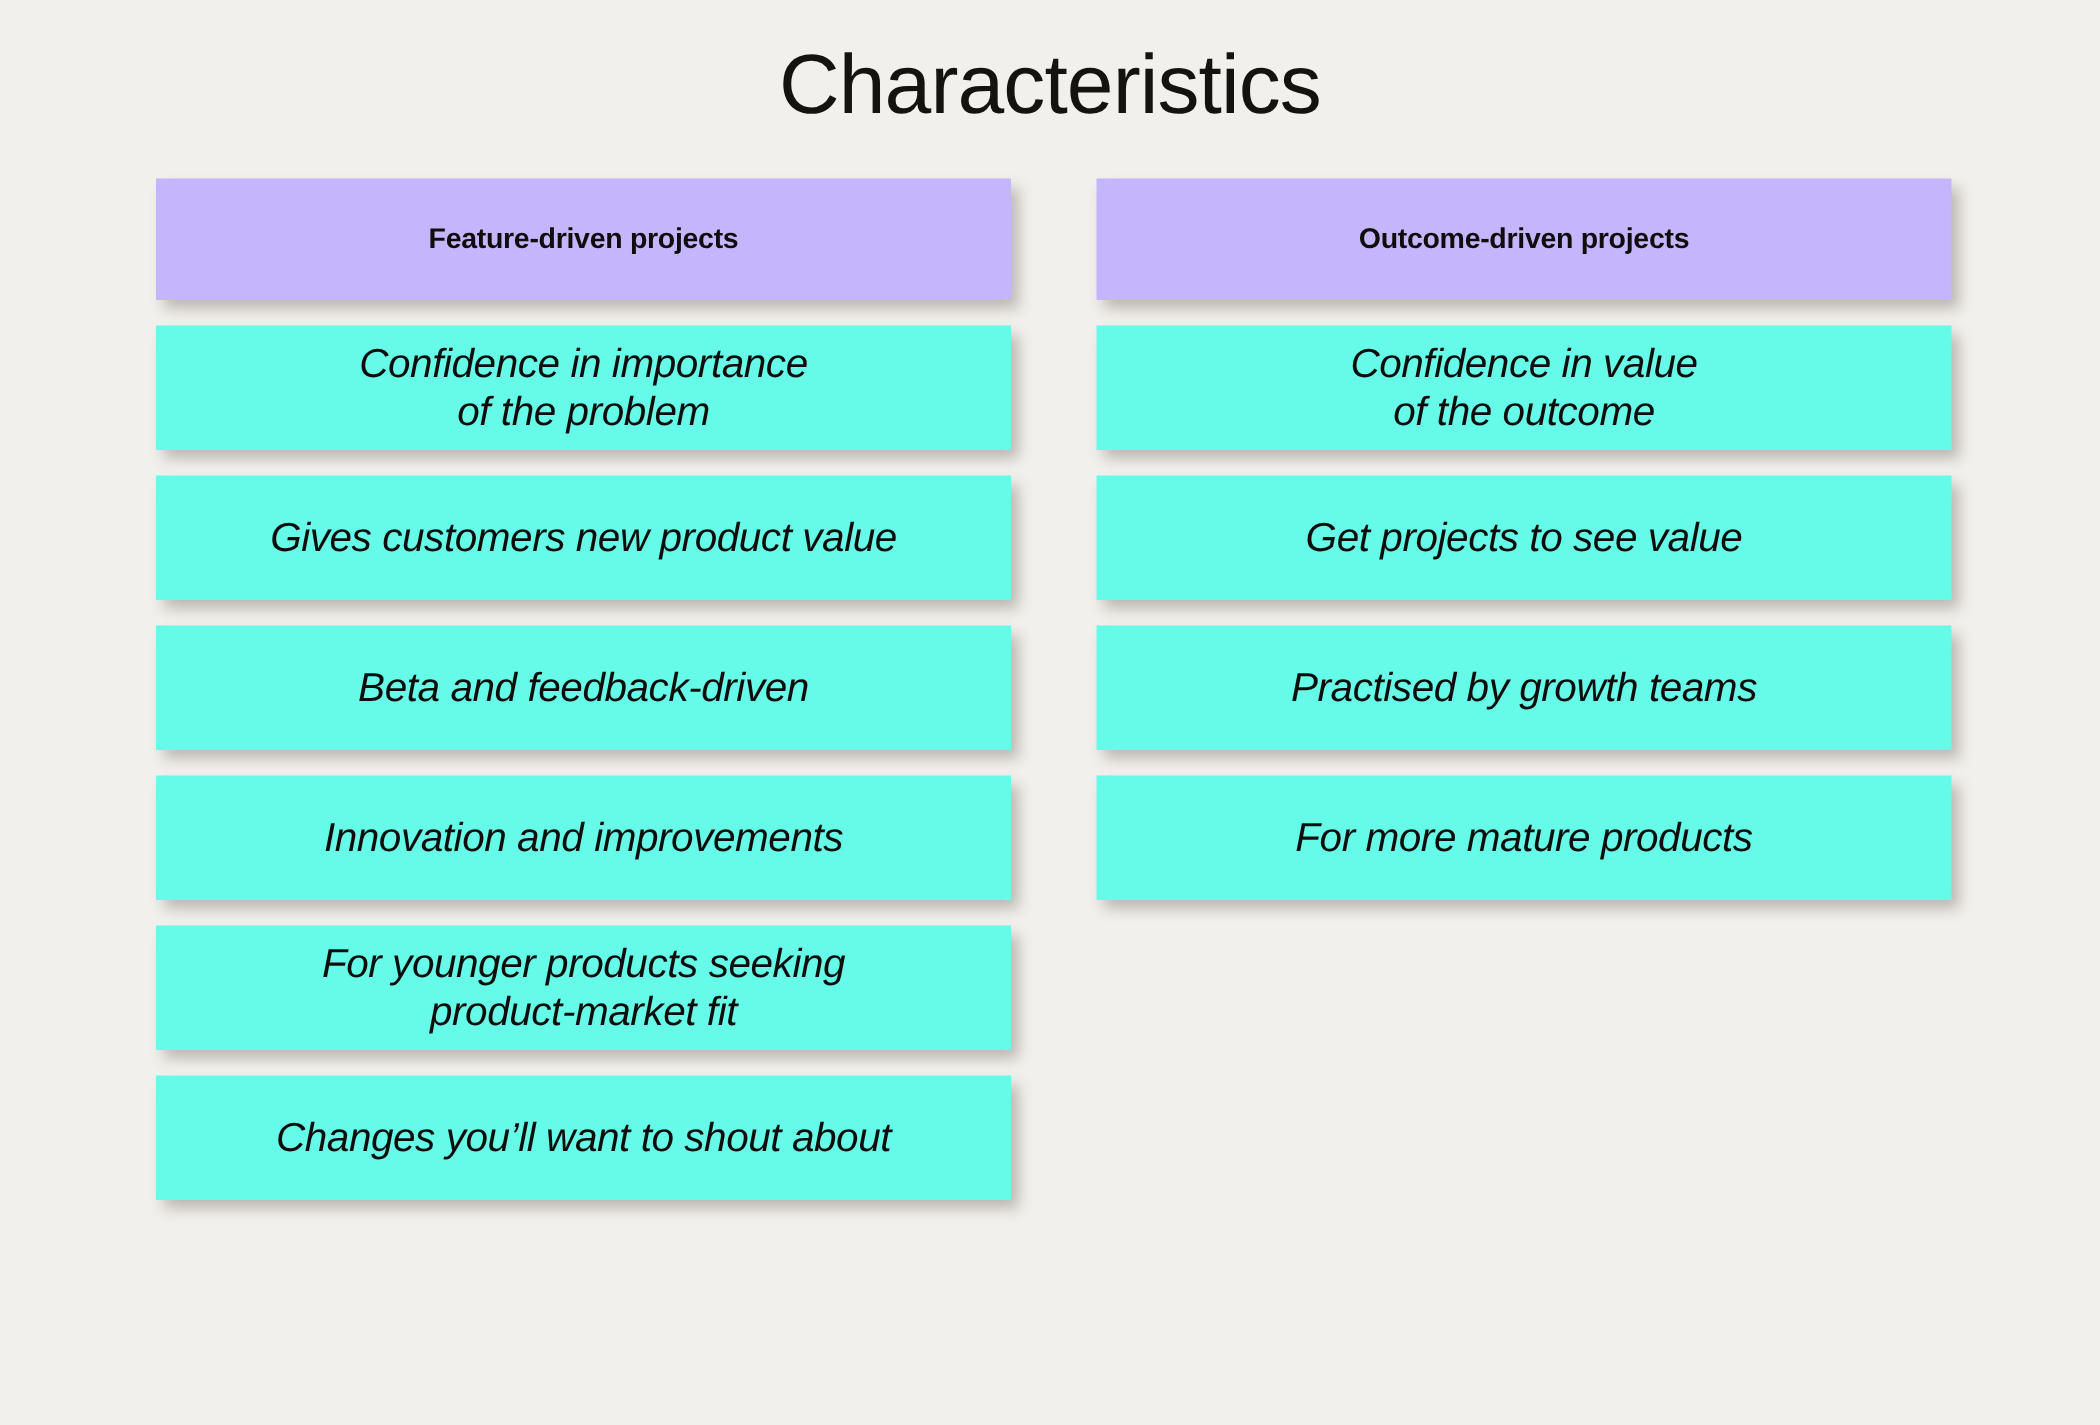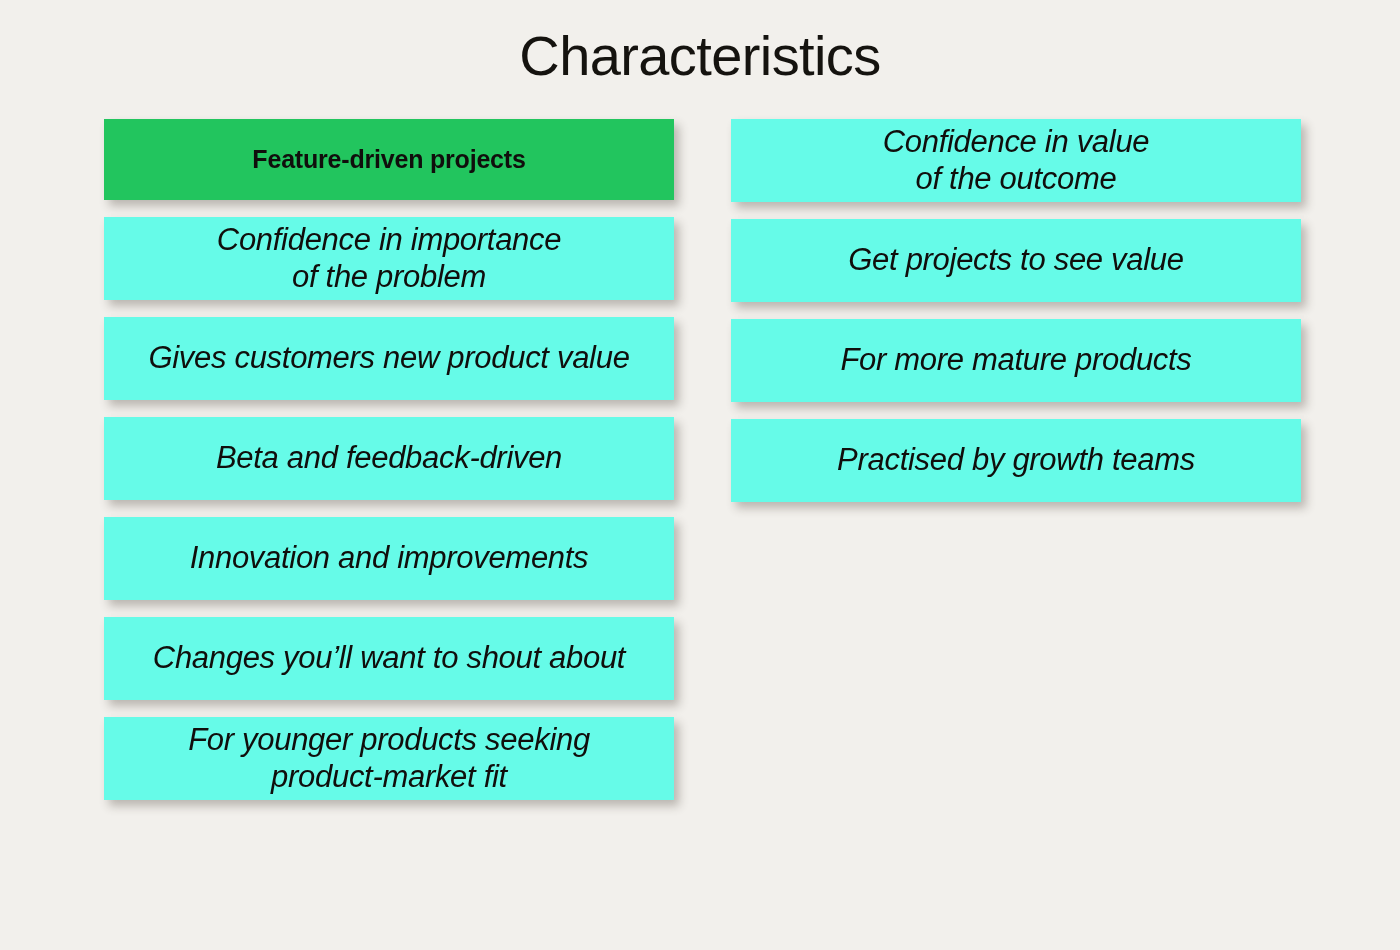--- a/index.html
+++ b/index.html
@@ -57,34 +57,34 @@
     display: flex;
     align-items: center;
     justify-content: center;
     text-align: center;
     padding: 6px 18px;
     box-shadow: 5px 6px 9px rgba(60, 50, 40, 0.30);
   }
 
   .cell-header {
     height: 81px;
-    background: #22c55e;
+    background: #c4b5fd;
     font-weight: bold;
     font-style: normal;
-    font-size: 25px;
+    font-size: 19px;
     letter-spacing: -0.2px;
     color: #100e0c;
   }
 
   .cell-body {
     height: 83px;
     background: #66fbe8;
     font-style: italic;
     font-weight: 400;
-    font-size: 31px;
+    font-size: 27px;
     line-height: 1.18;
     letter-spacing: -0.3px;
     color: #100e0c;
   }
 
   .cell-body .txt { display: block; white-space: pre-line; }
 </style>
 </head>
 <body>
 
@@ -105,38 +105,41 @@
       <div class="cell cell-body">
         <span class="txt">Gives customers new product value</span>
       </div>
       <div class="cell cell-body">
         <span class="txt">Beta and feedback-driven</span>
       </div>
       <div class="cell cell-body">
         <span class="txt">Innovation and improvements</span>
       </div>
       <div class="cell cell-body">
-        <span class="txt">Changes you’ll want to shout about</span>
+        <span class="txt">For younger products seeking
+product-market fit</span>
       </div>
       <div class="cell cell-body">
-        <span class="txt">For younger products seeking
-product-market fit</span>
+        <span class="txt">Changes you’ll want to shout about</span>
       </div>
     </div>
 
     <div class="column">
+      <div class="cell cell-header">
+        <span class="txt">Outcome-driven projects</span>
+      </div>
       <div class="cell cell-body">
         <span class="txt">Confidence in value
 of the outcome</span>
       </div>
       <div class="cell cell-body">
         <span class="txt">Get projects to see value</span>
       </div>
       <div class="cell cell-body">
-        <span class="txt">For more mature products</span>
+        <span class="txt">Practised by growth teams</span>
       </div>
       <div class="cell cell-body">
-        <span class="txt">Practised by growth teams</span>
+        <span class="txt">For more mature products</span>
       </div>
     </div>
 
   </div>
 </div>
 
 </body></html>

